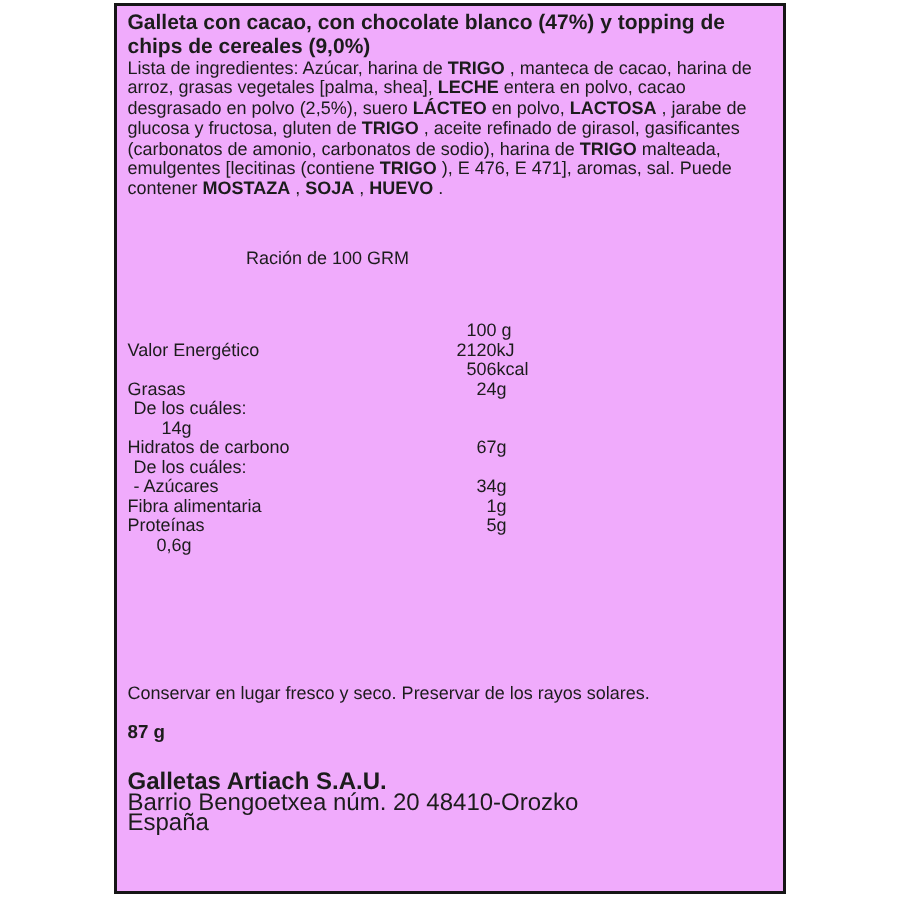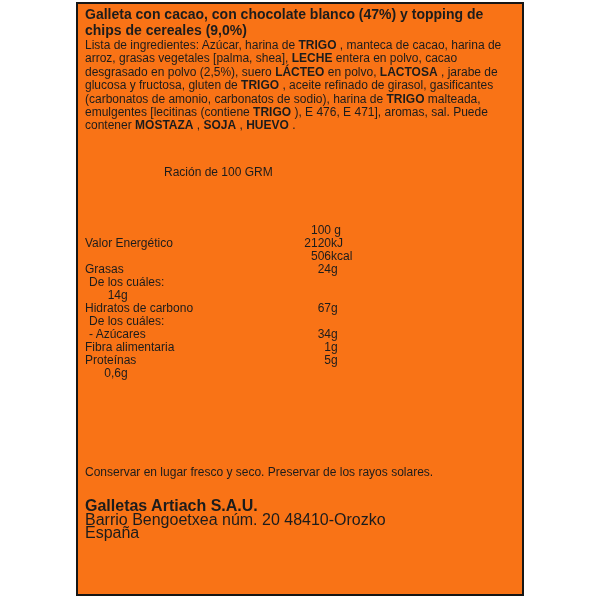--- a/index.html
+++ b/index.html
@@ -12,21 +12,21 @@
     font-family: "Liberation Sans", "DejaVu Sans", sans-serif;
     color: #1c1c1c;
     overflow: hidden;
   }
   .label-box {
     position: absolute;
     left: 76px; top: 2px;
     width: 448px; height: 594px;
     box-sizing: border-box;
     border: 2px solid #161616;
-    background: #f97316;
+    background: #f0abfc;
     padding: 0 7px;
     overflow: hidden;
   }
   .title {
     margin-top: 2px;
     height: 32px;
     font-size: 14px;
     line-height: 16px;
     font-weight: bold;
   }
@@ -36,21 +36,21 @@
     font-size: 12px;
     line-height: 13.4px;
   }
   .racion {
     margin-top: 33px;
     margin-left: 79px;
     font-size: 12px;
     line-height: 13px;
   }
   .ntable {
-    margin-top: 45px;
+    margin-top: 35px;
     font-size: 12px;
     line-height: 13px;
   }
   .nrow { display: flex; height: 13px; }
   .nlabel {
     width: 210px;
     box-sizing: border-box;
     white-space: pre;
   }
   .nlabel.ind { padding-left: 4px; }
@@ -147,20 +147,21 @@
           <span class="nunit">g</span>
         </div>
         <div class="nrow">
           <span class="nnum">0,6</span>
           <span class="nunit">g</span>
         </div>
       </div>
 
     <div class="storage">Conservar en lugar fresco y seco. Preservar de los rayos solares.</div>
 
+    <div class="weight">87 g</div>
 
     <div class="company">
       <div class="cname">Galletas Artiach S.A.U.</div>
       <div>Barrio Bengoetxea núm. 20 48410-Orozko</div>
       <div>España</div>
     </div>
 
   </div>
 </div>
 

